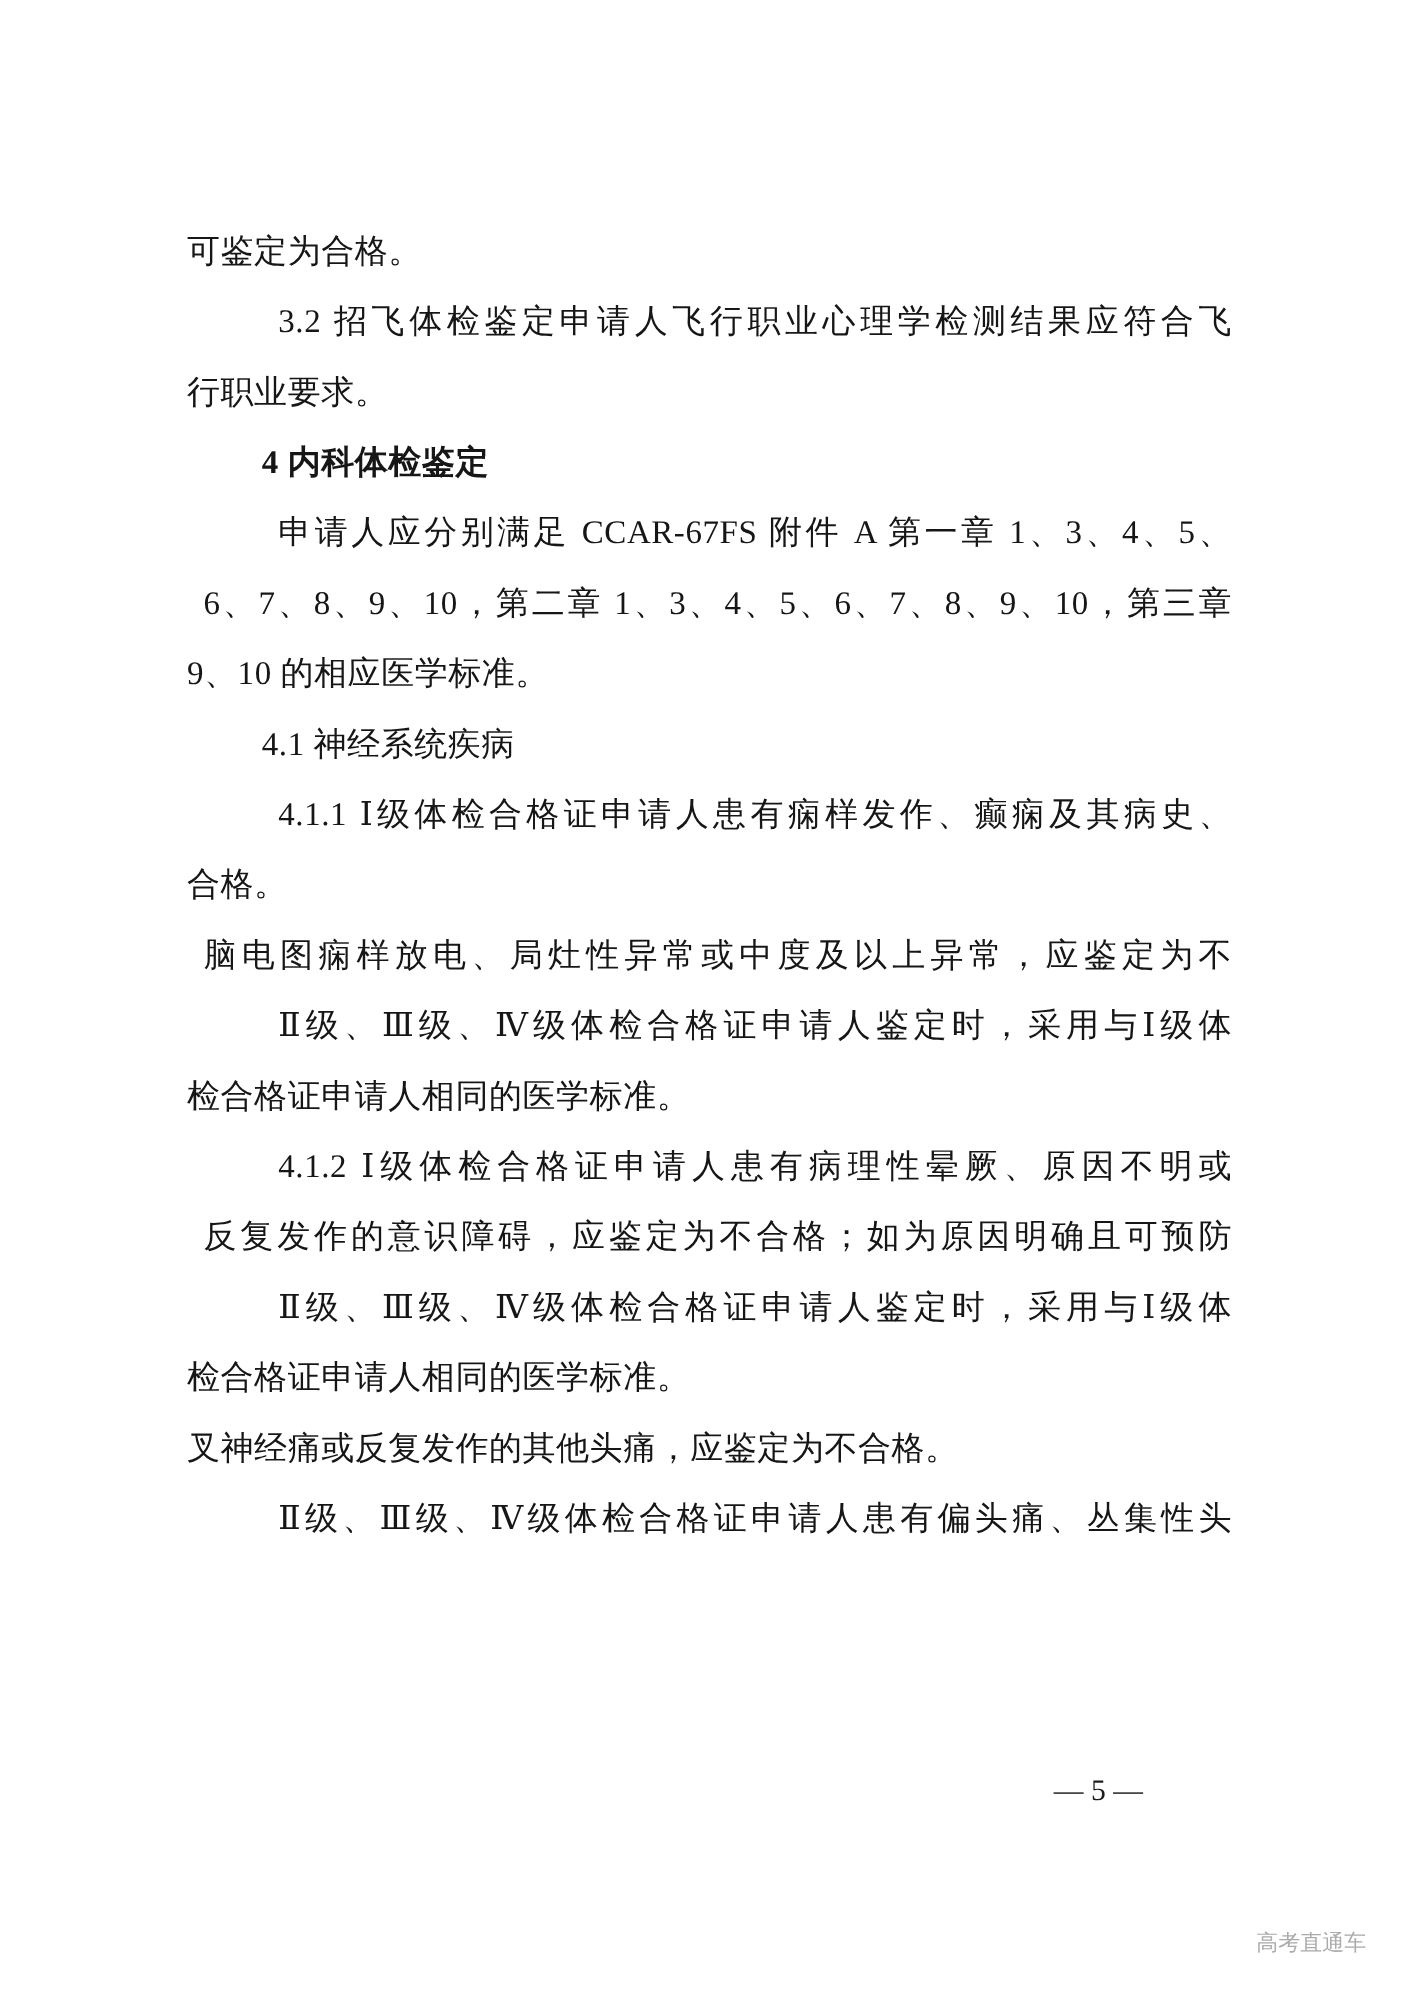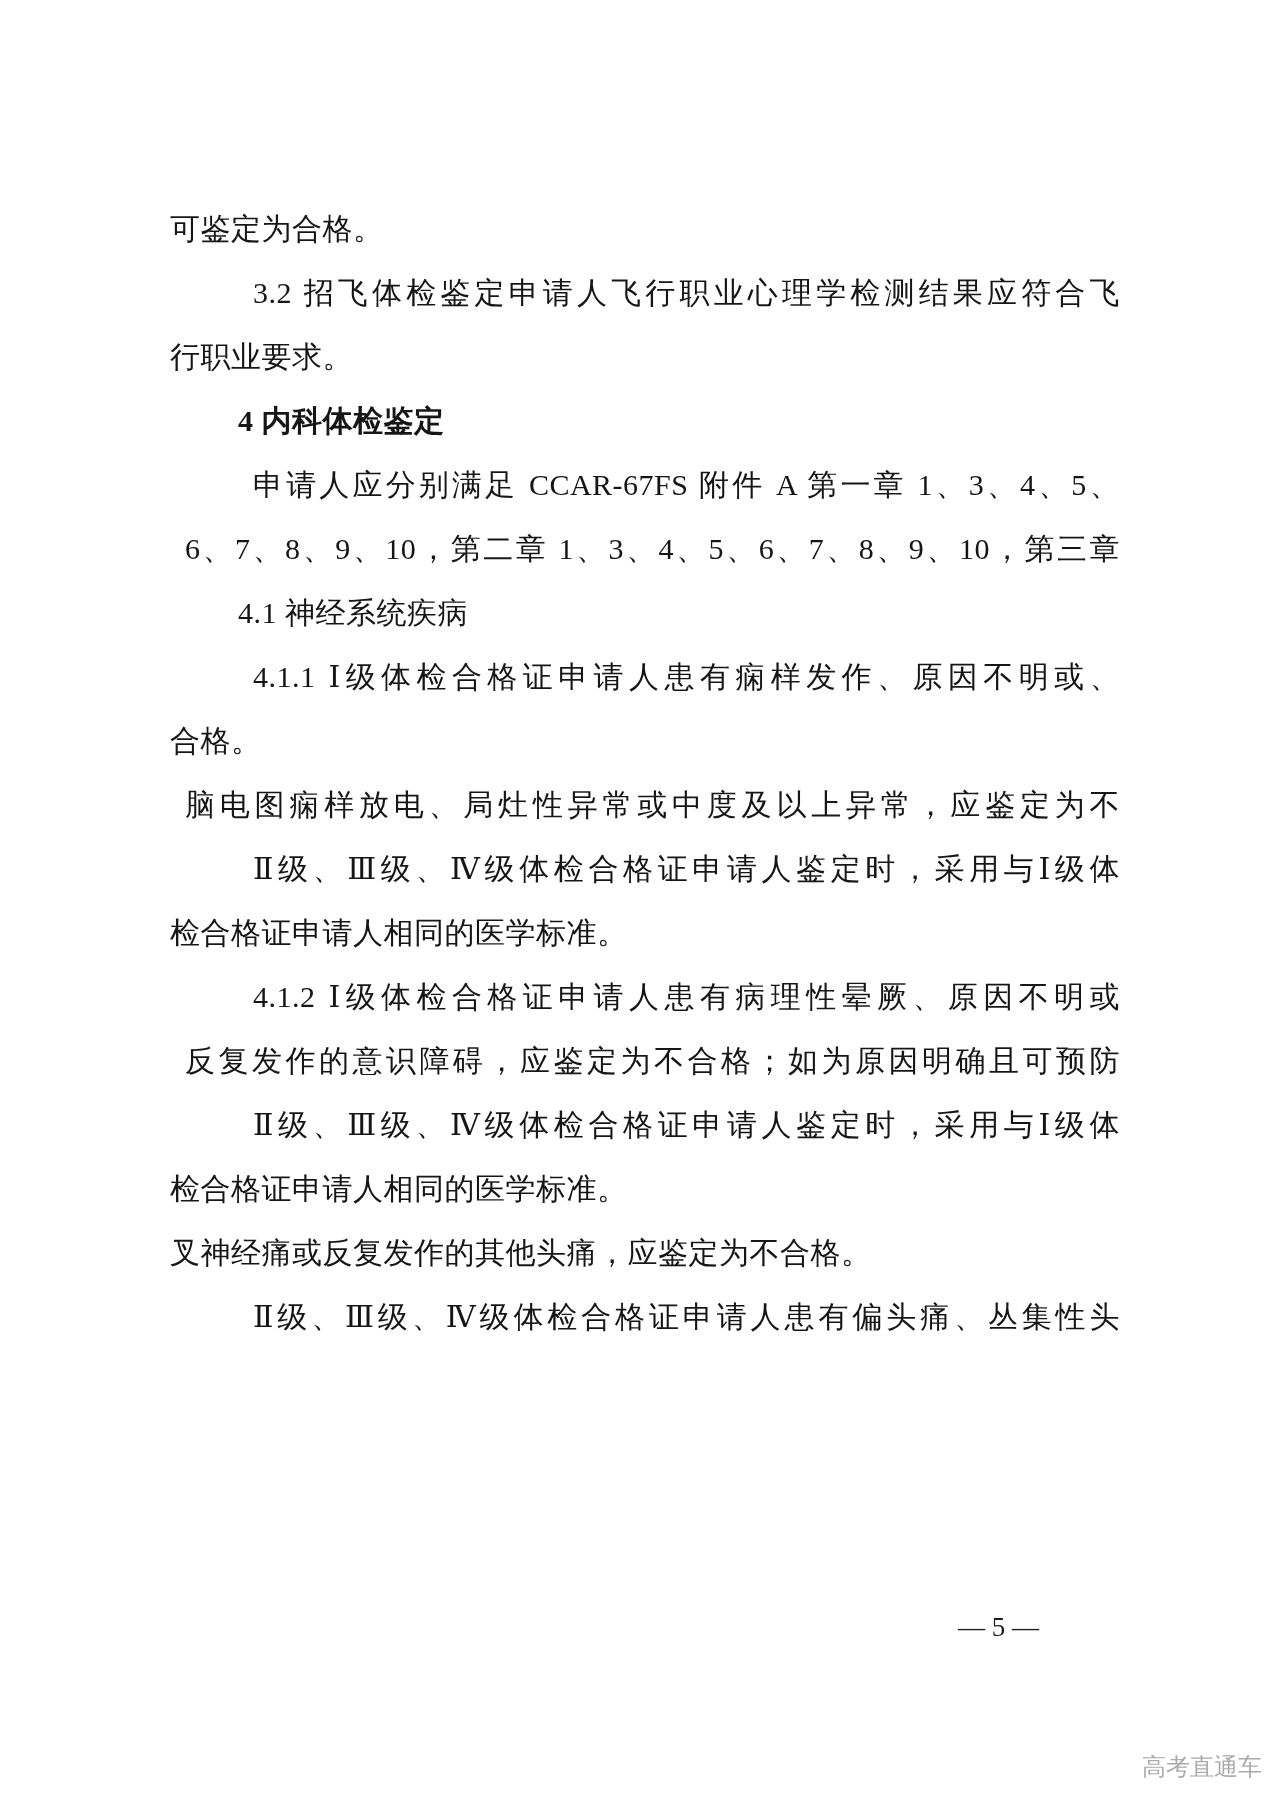--- a/index.html
+++ b/index.html
@@ -49,39 +49,40 @@
     top: 1612px;
     font-size: 27px;
     line-height: 30px;
     color: #1c1c1c;
     white-space: nowrap;
   }
   .watermark {
     position: absolute;
     left: 1142px;
     top: 1754px;
-    font-size: 24px;
+    font-size: 20px;
     line-height: 26px;
     color: #ababab;
     white-space: nowrap;
   }
 </style>
 </head>
 <body>
 
 <div class="page">
   <div class="content">
     <div class="line">可鉴定为合格。</div>
     <div class="line indent justify">3.2 招飞体检鉴定申请人飞行职业心理学检测结果应符合飞</div>
     <div class="line">行职业要求。</div>
     <div class="line indent heading">4 内科体检鉴定</div>
     <div class="line indent justify">申请人应分别满足 CCAR-67FS 附件 A 第一章 1、3、4、5、</div>
     <div class="line justify">6、7、8、9、10，第二章 1、3、4、5、6、7、8、9、10，第三章</div>
+    <div class="line">9、10 的相应医学标准。</div>
     <div class="line indent">4.1 神经系统疾病</div>
-    <div class="line indent justify">4.1.1 Ⅰ级体检合格证申请人患有痫样发作、原因不明或、</div>
+    <div class="line indent justify">4.1.1 Ⅰ级体检合格证申请人患有痫样发作、癫痫及其病史、</div>
     <div class="line">合格。</div>
     <div class="line justify">脑电图痫样放电、局灶性异常或中度及以上异常，应鉴定为不</div>
     <div class="line indent justify">Ⅱ级、Ⅲ级、Ⅳ级体检合格证申请人鉴定时，采用与Ⅰ级体</div>
     <div class="line">检合格证申请人相同的医学标准。</div>
     <div class="line indent justify">4.1.2 Ⅰ级体检合格证申请人患有病理性晕厥、原因不明或</div>
     <div class="line justify">反复发作的意识障碍，应鉴定为不合格；如为原因明确且可预防</div>
     <div class="line indent justify">Ⅱ级、Ⅲ级、Ⅳ级体检合格证申请人鉴定时，采用与Ⅰ级体</div>
     <div class="line">检合格证申请人相同的医学标准。</div>
     <div class="line">叉神经痛或反复发作的其他头痛，应鉴定为不合格。</div>
     <div class="line indent justify">Ⅱ级、Ⅲ级、Ⅳ级体检合格证申请人患有偏头痛、丛集性头</div>

